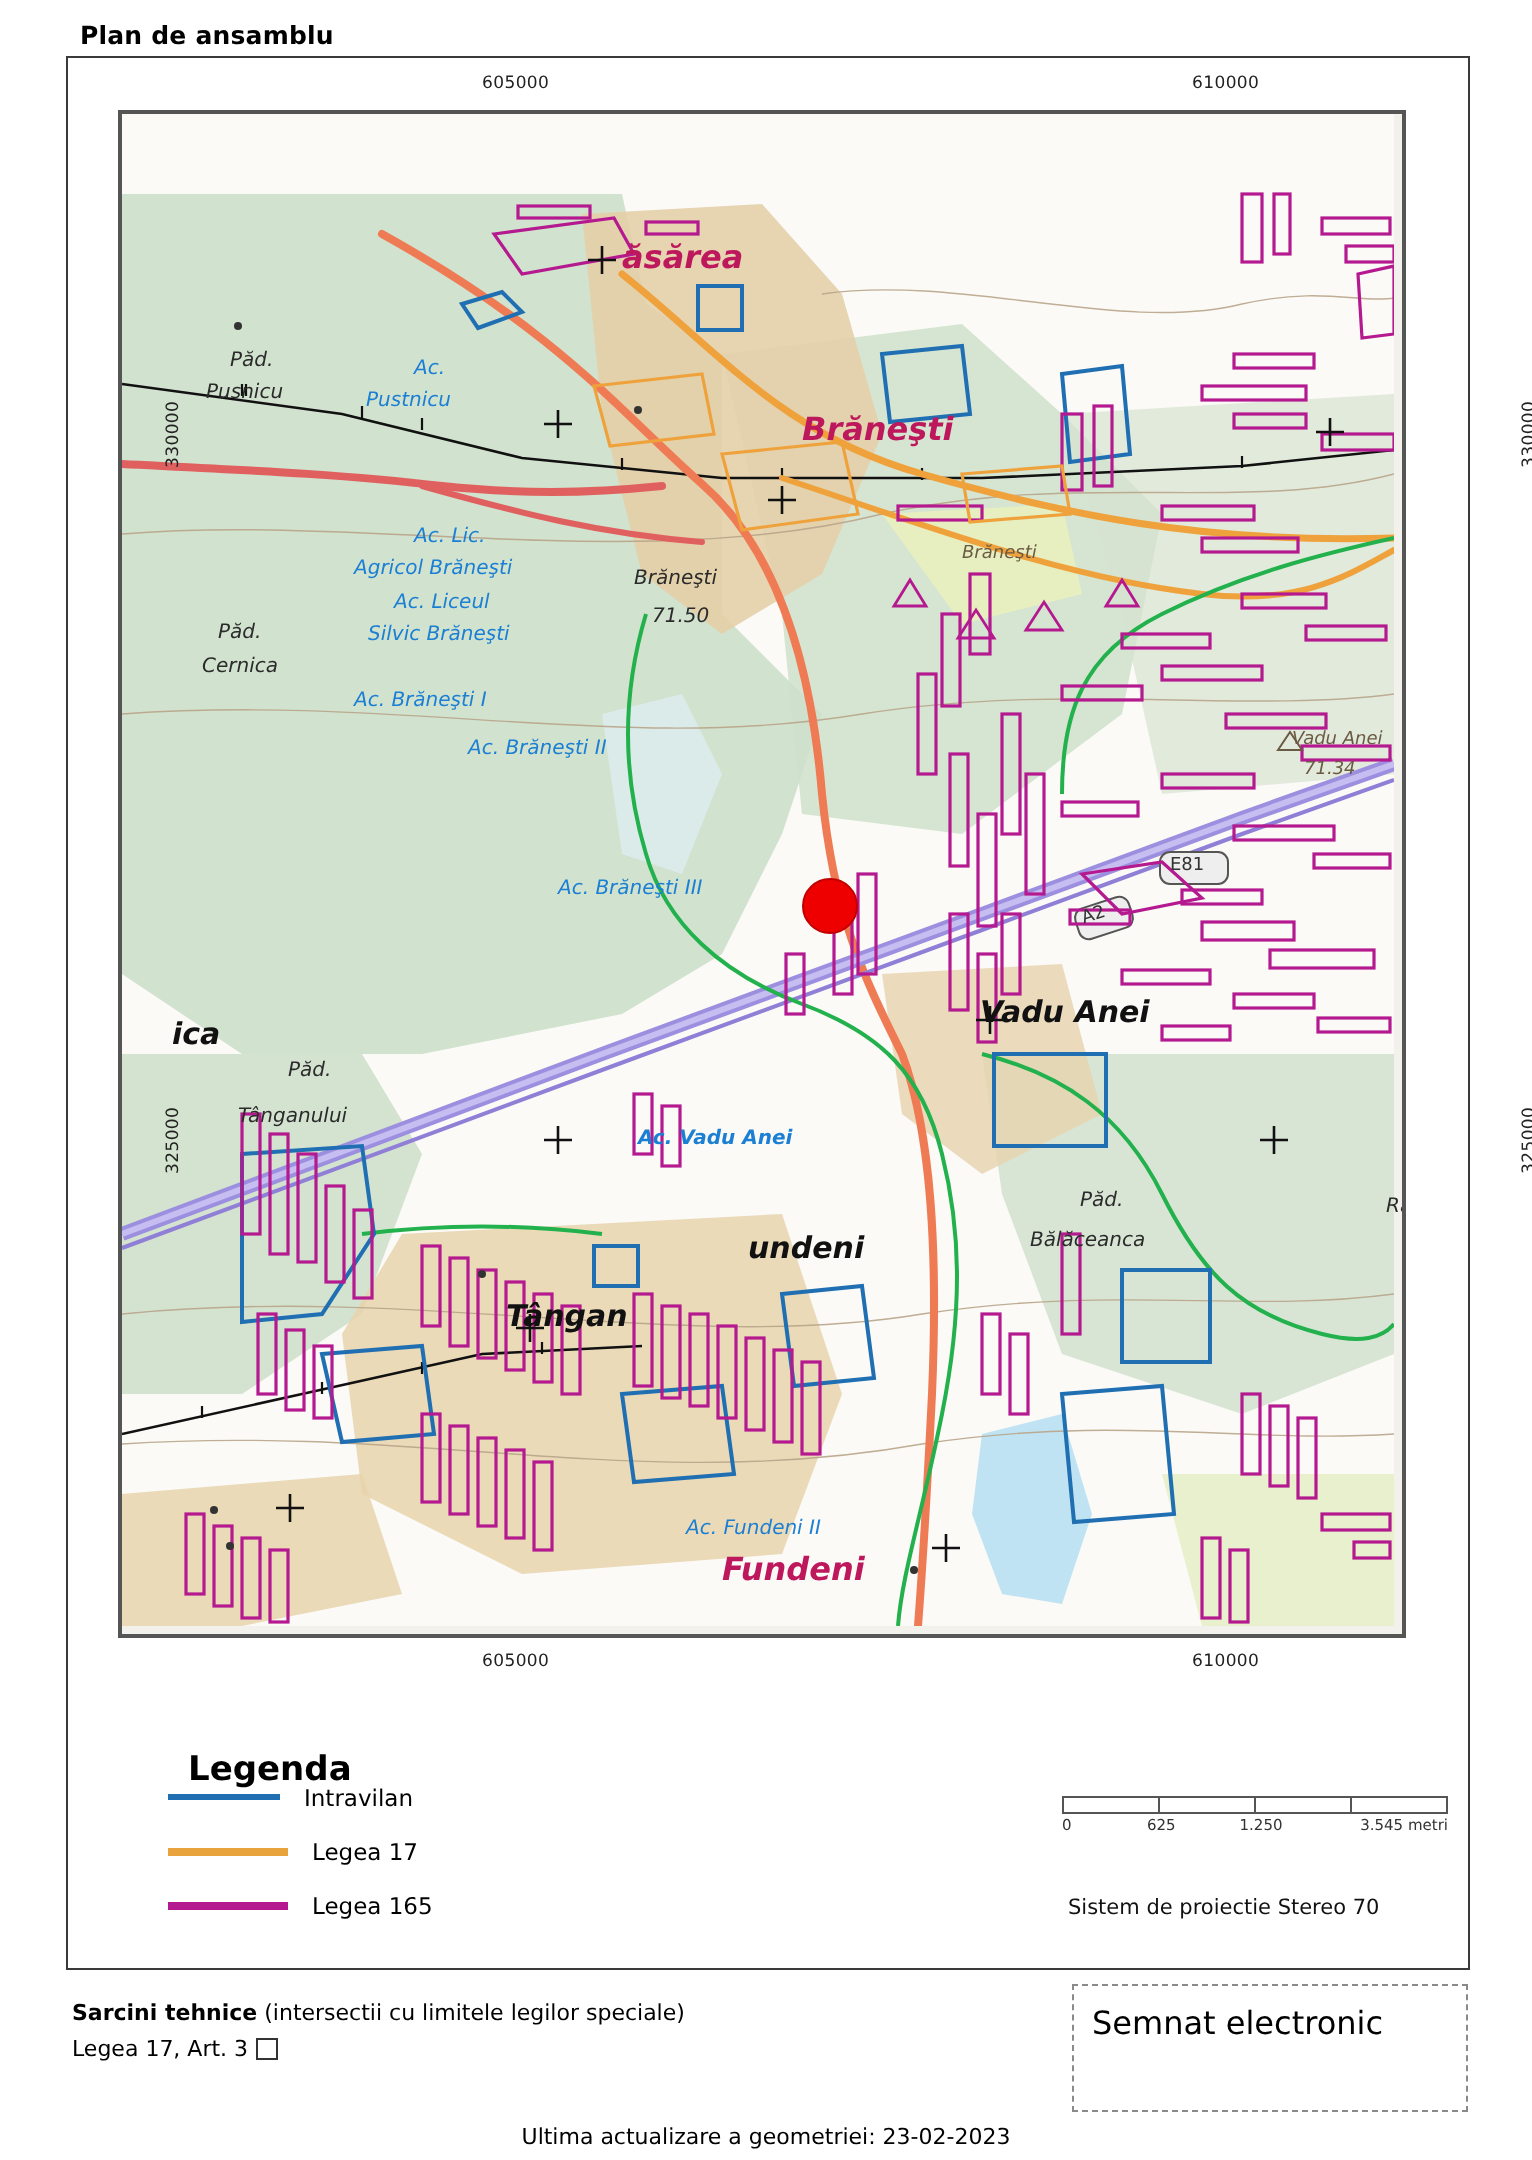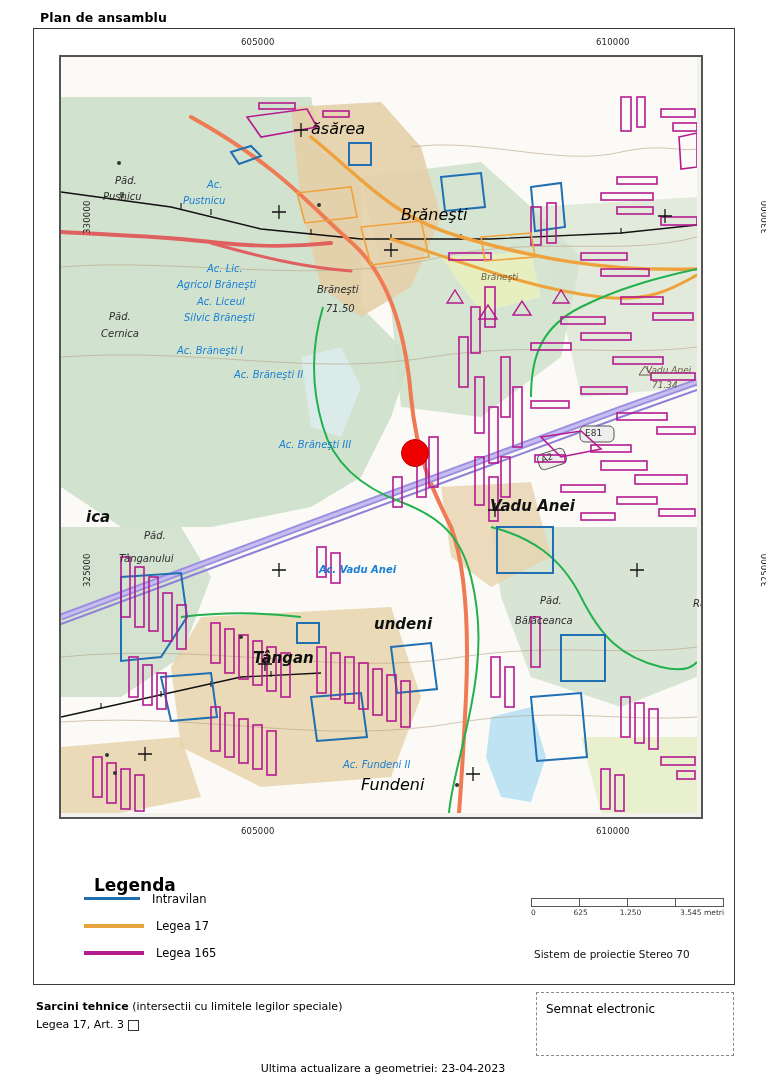--- a/index.html
+++ b/index.html
@@ -71,32 +71,32 @@
   .foot-sarcini{
     position:absolute;left:36px;top:1000px;font-size:11px;
   }
   .foot-sarcini b{font-weight:bold;}
   .foot-legea{position:absolute;left:36px;top:1018px;font-size:11px;}
   .chk{display:inline-block;width:9px;height:9px;border:1px solid #333;vertical-align:middle;margin-left:4px;}
   .signbox{
     position:absolute;left:536px;top:992px;width:196px;height:62px;
     border:1px dashed #8a8a8a;
   }
-  .signbox span{position:absolute;left:9px;top:9px;font-size:12px;}
+  .signbox span{position:absolute;left:9px;top:9px;font-size:16px;}
   .foot-update{
     position:absolute;left:0;right:0;top:1062px;text-align:center;font-size:11px;
   }
 
   
   svg.mapsvg{position:absolute;left:0;top:0;}
   .maplabel{
     position:absolute;font-size:10px;color:#1b7fd4;font-style:italic;white-space:nowrap;
   }
   .maplabel.dark{color:#2b2b2b;font-style:italic;text-align:right;}
-  .maplabel.town{color:#000000;font-style:italic;font-weight:normal;font-size:16px;text-align:center;}
+  .maplabel.town{color:#be185d;font-style:italic;font-weight:bold;font-size:16px;text-align:center;}
   .maplabel.town2{color:#111;font-style:italic;font-weight:bold;font-size:15px;}
   .maplabel.small{font-size:9px;}
   .maplabel.brown{color:#6b5a43;font-style:italic;}
   .red-dot{
     position:absolute;width:26px;height:26px;border-radius:50%;
     background:#ef0000;border:1px solid #c00000;
   }
 </style>
 </head>
 <body>
@@ -414,13 +414,13 @@
   <span>(intersectii cu limitele legilor speciale)</span>
 </div>
 <div class="foot-legea">
   <span>Legea 17, Art. 3</span><span class="chk"></span>
 </div>
 
 <div class="signbox">
   <span>Semnat electronic</span>
 </div>
 
-<div class="foot-update">Ultima actualizare a geometriei: 23-04-2023</div>
+<div class="foot-update">Ultima actualizare a geometriei: 23-02-2023</div>
 
 </body></html>

